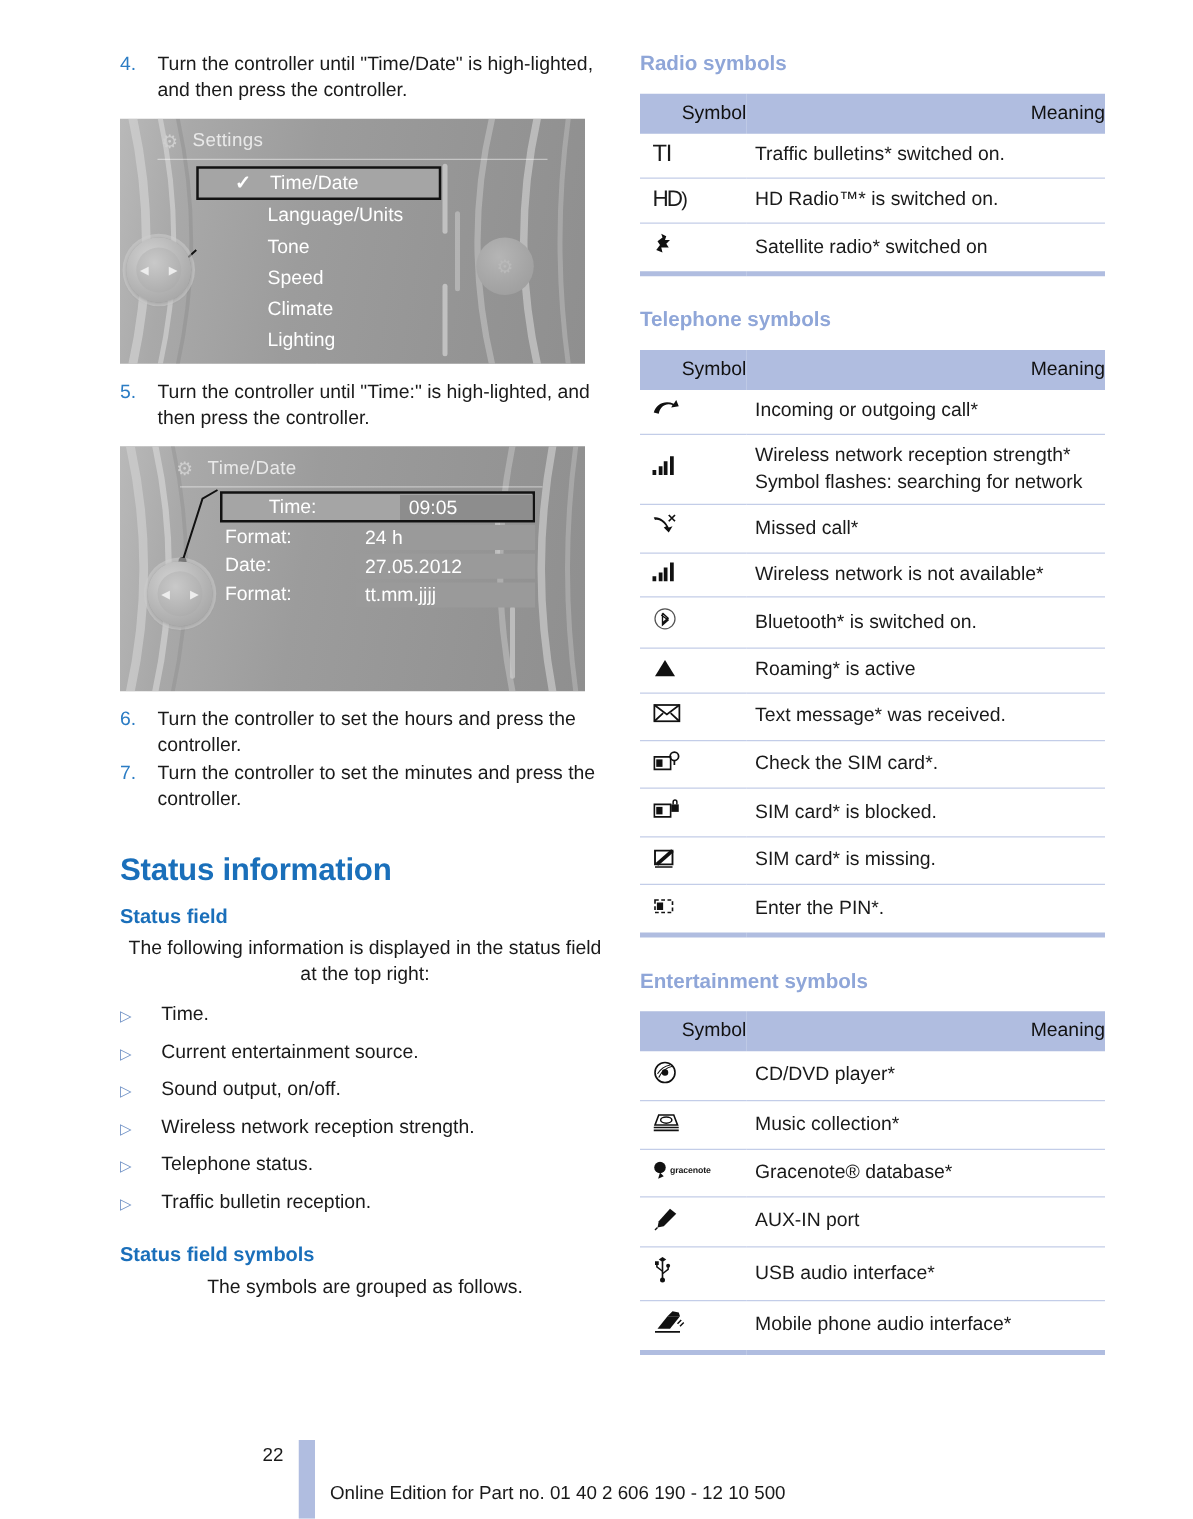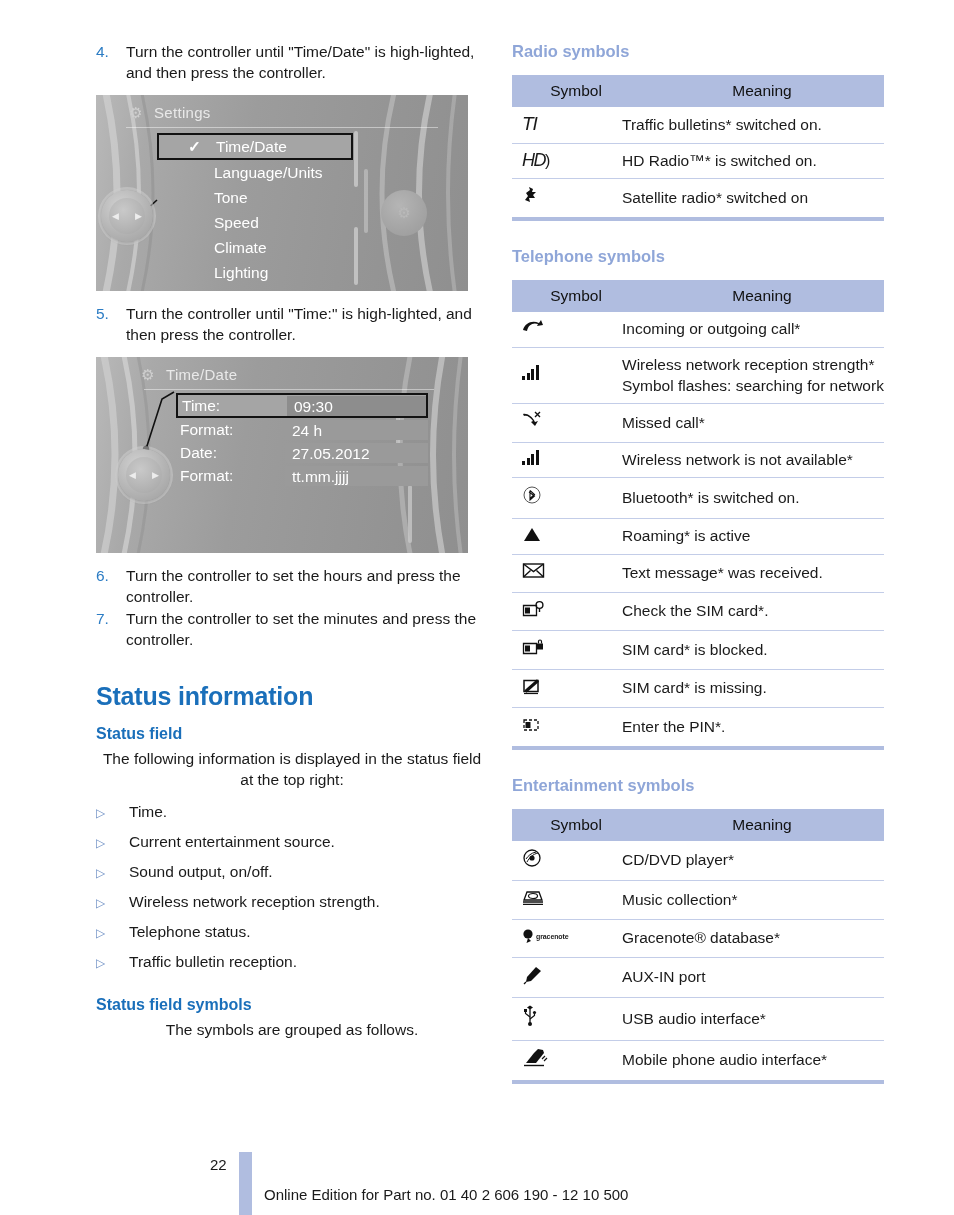--- a/index.html
+++ b/index.html
@@ -138,20 +138,21 @@
     padding: 1px 0 1px 7px;
     height: 20px;
     line-height: 20px;
     box-sizing: border-box;
   }
   .field-row.selected {
     border: 2px solid #121212;
     background: #a5a5a5;
     height: 25px;
     box-sizing: border-box;
+    padding-left: 33px;
   }
   .field-row.selected .fval { background: #8d8d8d; }
 
   .knob {
     position: absolute;
     width: 52px;
     height: 52px;
     border-radius: 50%;
     background: radial-gradient(circle at 38% 32%, #d2d2d2 0%, #b4b4b4 55%, #9d9d9d 100%);
     box-shadow: 0 0 0 3px rgba(205,205,205,.55), 0 1px 3px rgba(0,0,0,.35);
@@ -227,45 +228,45 @@
 
   
   table.symtab {
     width: 372px;
     border-collapse: collapse;
     margin: 0 0 26px 0;
     table-layout: fixed;
   }
   table.symtab th {
     background: #b0bde0;
-    text-align: center;
+    text-align: right;
     font-weight: normal;
     font-size: 15.5px;
-    padding: 7px 0 7px 25px;
+    padding: 7px 0 7px 7px;
     color: #111;
   }
   table.symtab th.c-sym { width: 78px; }
   table.symtab td {
     border-bottom: 1px solid #c3cde8;
     padding: 7px 0 7px 7px;
     font-size: 15.5px;
     line-height: 20.5px;
     vertical-align: middle;
     color: #1a1a1a;
   }
   table.symtab td.c-sym {
     width: 78px;
     text-align: left;
     padding-left: 10px;
     font-size: 17px;
   }
   table.symtab tr:last-child td {
     border-bottom: 4px solid #b0bde0;
   }
-  .sym { display: inline-block; line-height: 1; font-style: italic; }
+  .sym { display: inline-block; line-height: 1; }
 
   
   .bars { display: inline-flex; align-items: flex-end; height: 15px; gap: 1.5px; }
   .bars i { display: block; width: 3px; background: #111; }
   .bars i.b1 { height: 4px; }
   .bars i.b2 { height: 7px; }
   .bars i.b3 { height: 11px; }
   .bars i.b4 { height: 15px; }
   .bars.faded i.b2, .bars.faded i.b3, .bars.faded i.b4 { background: #111; }
 
@@ -364,21 +365,21 @@
       <rect x="312" y="128" width="4" height="58" rx="2" fill="#c9c9c9" opacity="0.75"></rect>
     </svg>
 
     <div class="idrive-gear" style="left:45px;">⚙</div>
     <div class="idrive-title" style="left:70px;">Time/Date</div>
     <div class="idrive-rule" style="left:48px;width:290px;"></div>
 
     <div class="field-list">
       <div class="field-row selected">
         <span class="fname">Time:</span>
-        <span class="fval">09:30</span>
+        <span class="fval">09:05</span>
       </div>
       <div class="field-row">
         <span class="fname">Format:</span>
         <span class="fval">24 h</span>
       </div>
       <div class="field-row">
         <span class="fname">Date:</span>
         <span class="fval">27.05.2012</span>
       </div>
       <div class="field-row">

